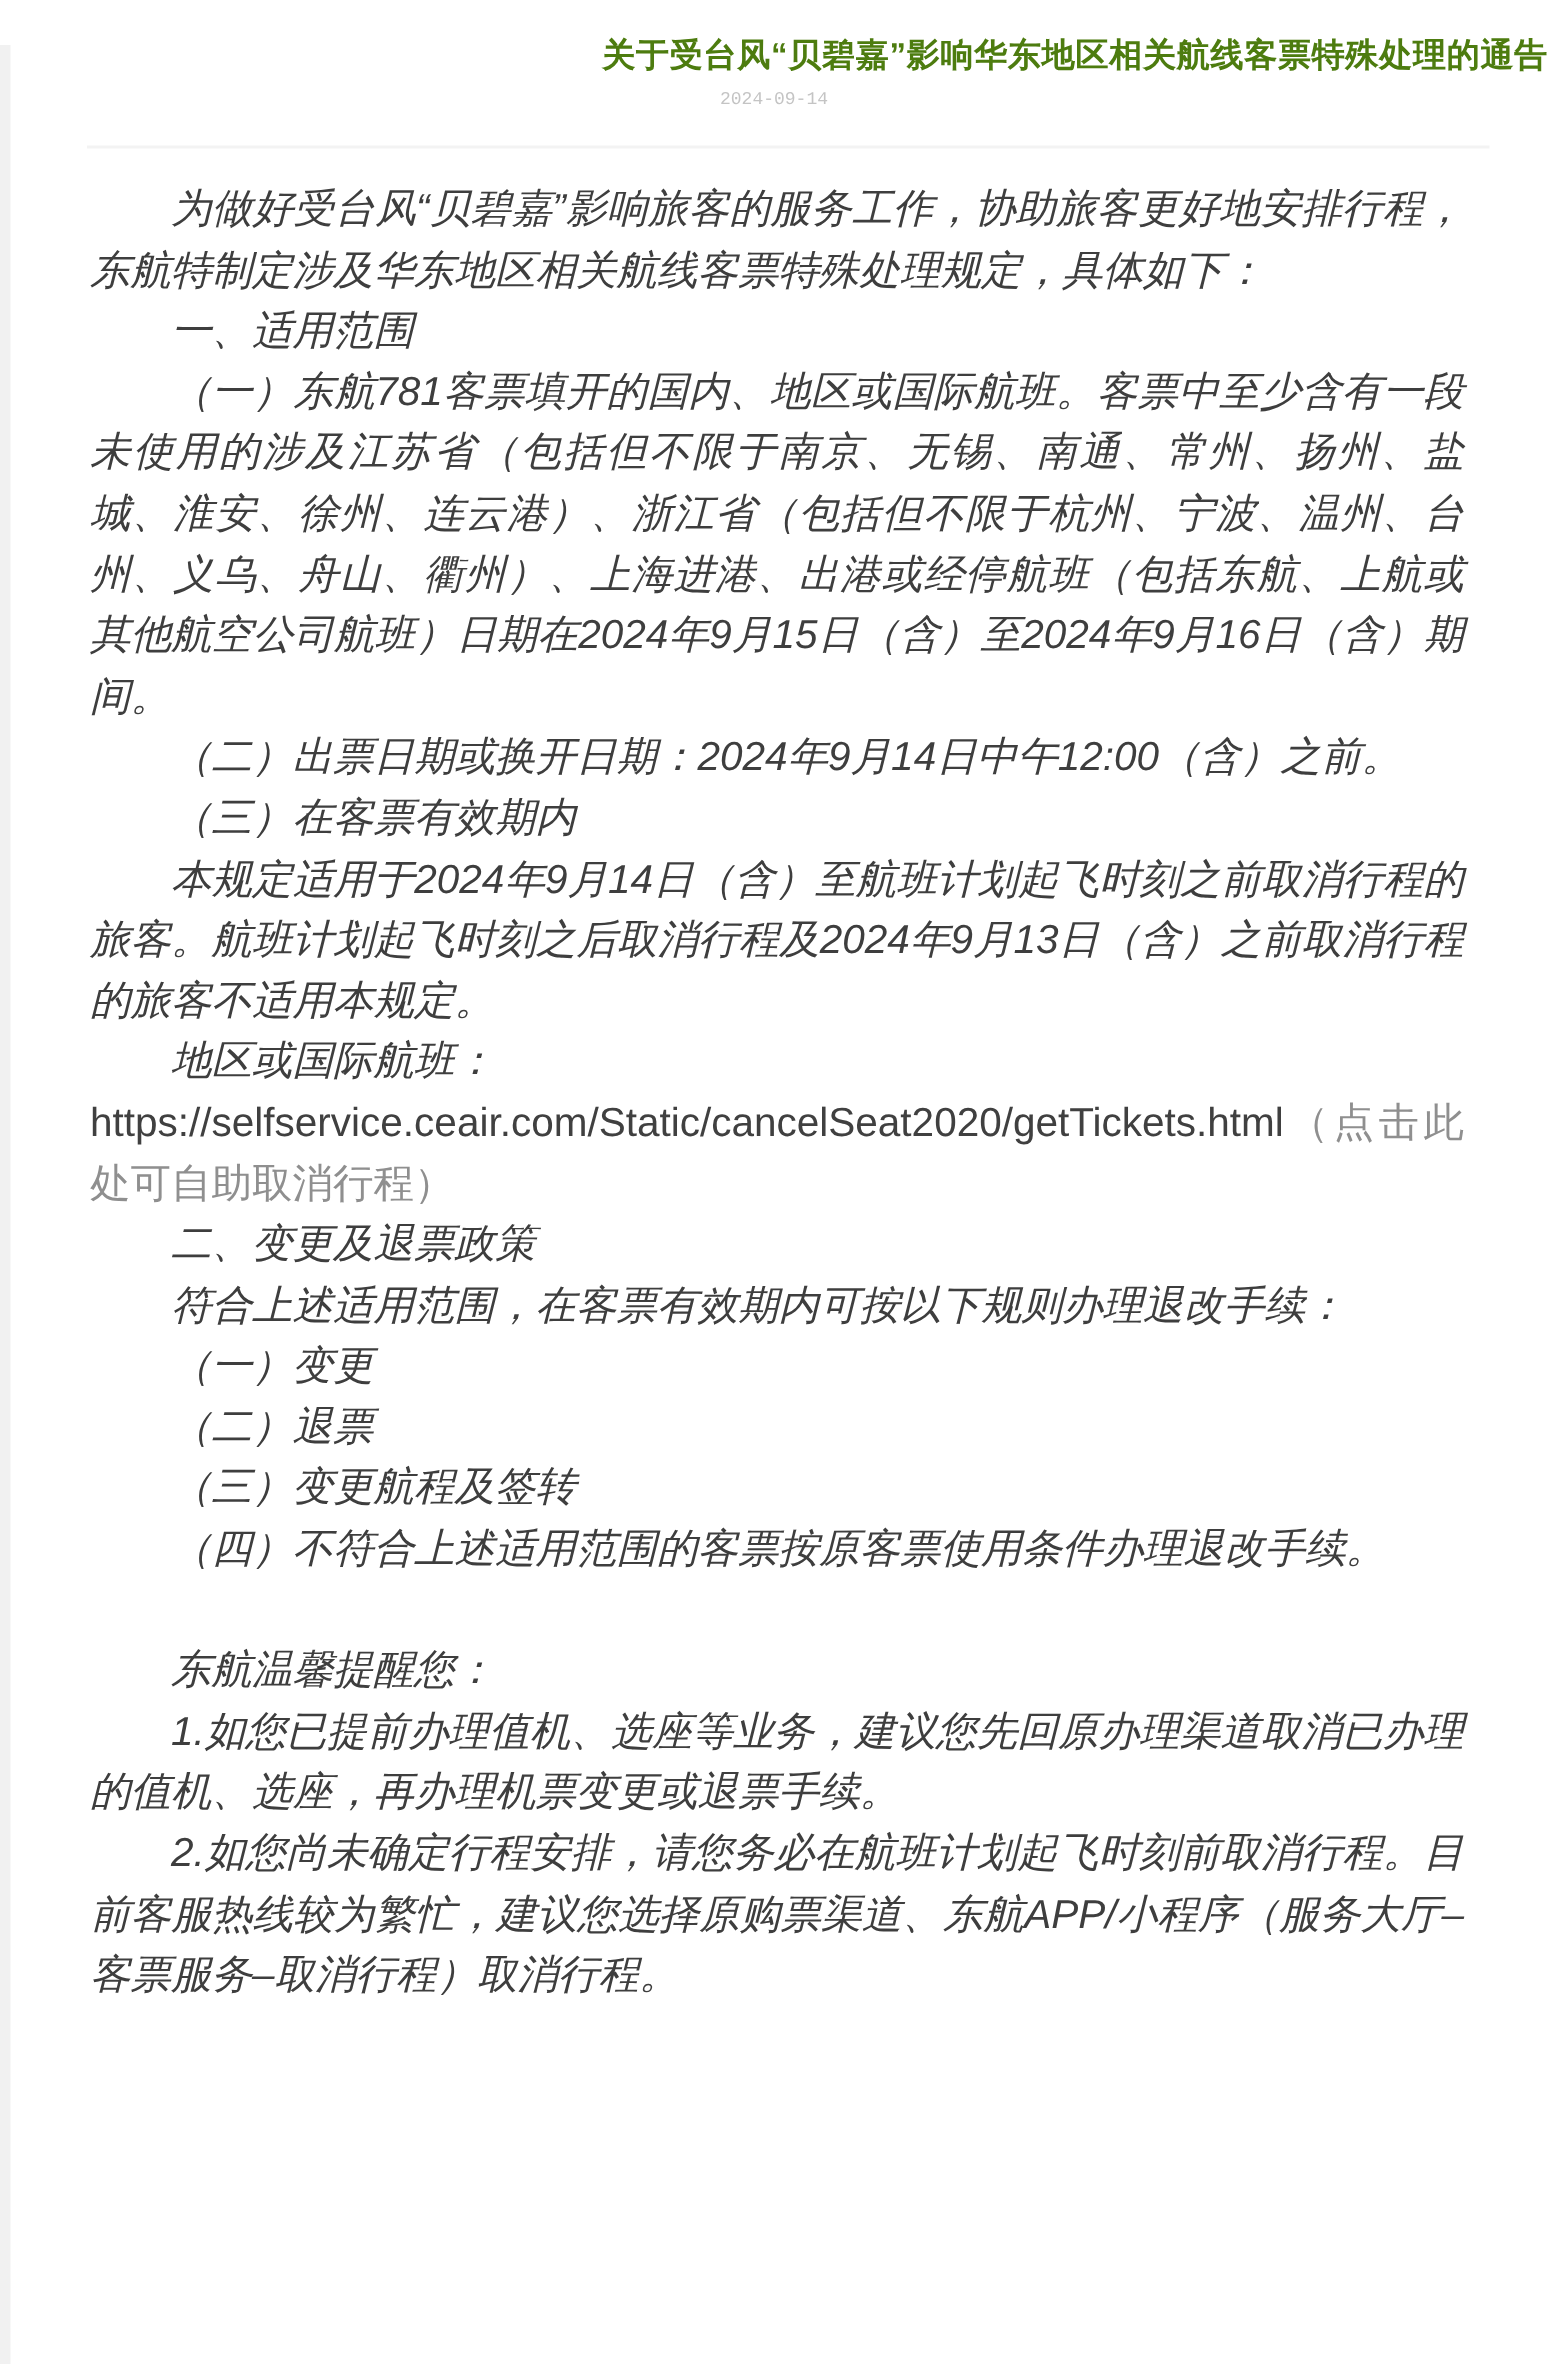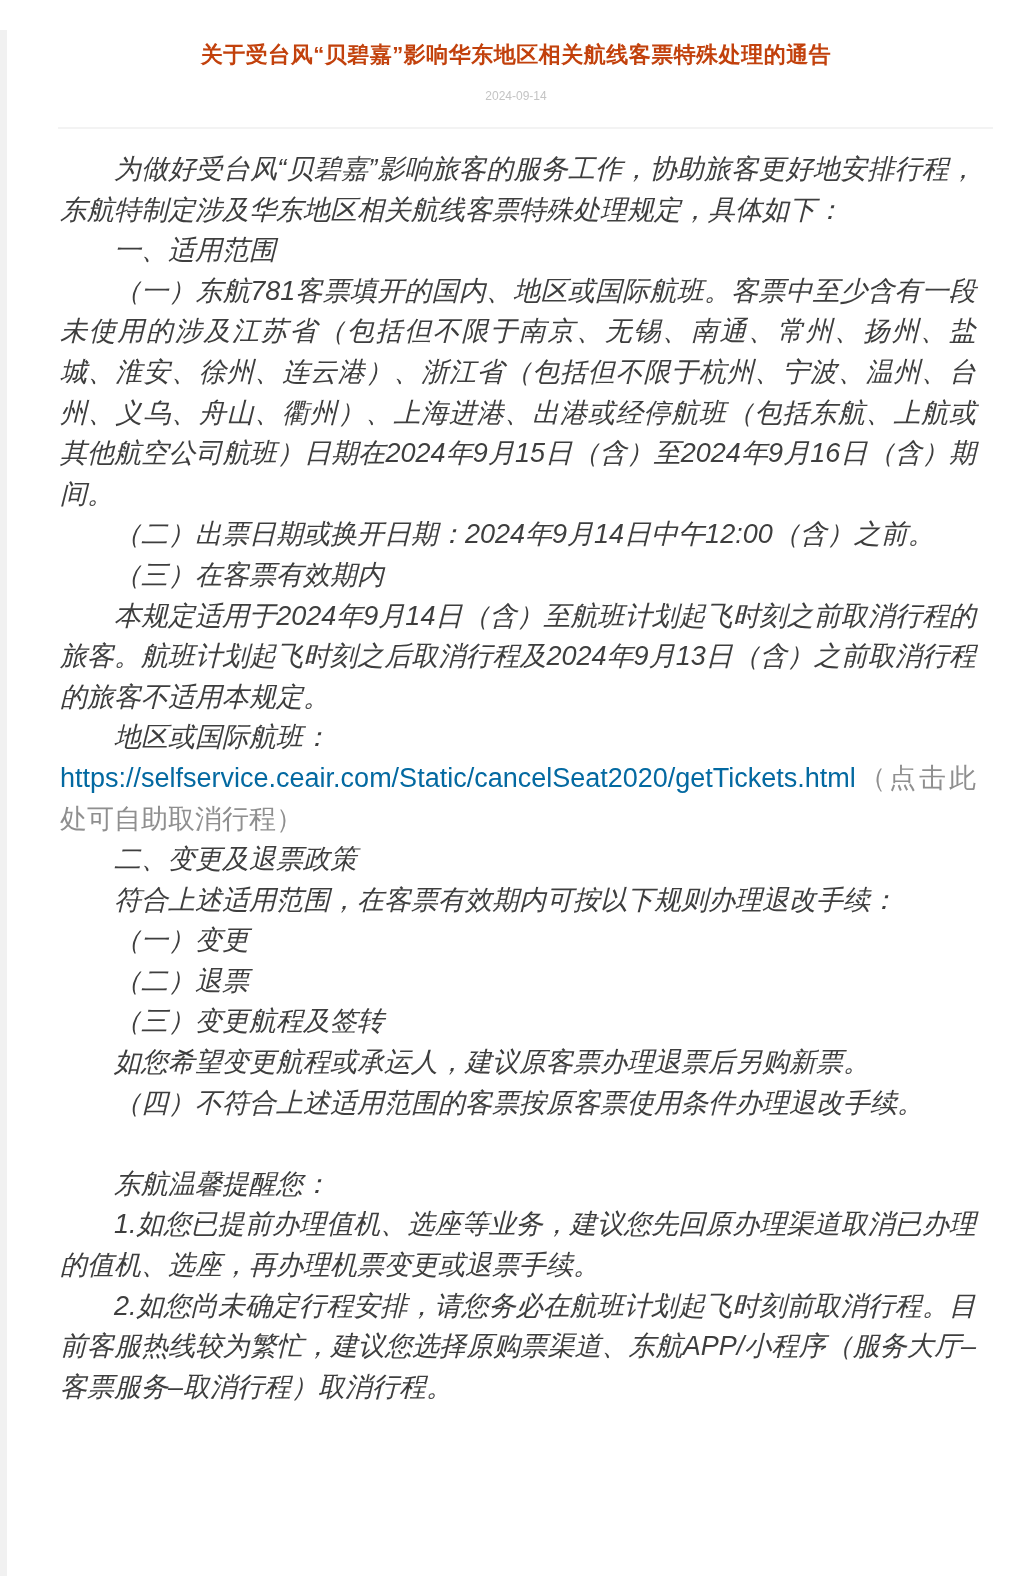--- a/index.html
+++ b/index.html
@@ -21,32 +21,34 @@
     top: 30px;
     bottom: 0;
     width: 7px;
     background: #f1f1f1;
   }
   header {
     text-align: center;
     padding-top: 22px;
   }
   .title {
-    margin: 18px;
+    margin: 0;
     font-size: 22px;
     line-height: 30px;
     font-weight: bold;
-    color: #c2410c;
+    color: #4d7c0f;
     letter-spacing: 0.5px;
+    text-align: right;
   }
   .date {
     margin-top: 6px;
     font-size: 12px;
     line-height: 16px;
     color: #c4c4c4;
+    font-family: Liberation Mono, monospace;
   }
   .divider {
     height: 2px;
     background: #f3f3f3;
     border: none;
     margin: 23px 39px 0 58px;
   }
   main {
     margin: 0 56px 0 60px;
     padding-top: 20px;
@@ -64,21 +66,21 @@
     font-style: italic;
   }
   main p.spacer {
     height: 40.6px;
   }
   .link-para {
     color: #8f8f8f;
     word-break: break-all;
   }
   .link-para a {
-    color: #0369a1;
+    color: #404040;
     text-decoration: none;
     cursor: pointer;
     margin-top: 45px;
   }
 </style>
 </head>
 <body>
 
 <div class="page">
   <div class="left-strip"></div>
@@ -97,20 +99,19 @@
       <p class="indent">（二）出票日期或换开日期：2024年9月14日中午12:00（含）之前。</p>
       <p class="indent">（三）在客票有效期内</p>
       <p class="indent">本规定适用于2024年9月14日（含）至航班计划起飞时刻之前取消行程的旅客。航班计划起飞时刻之后取消行程及2024年9月13日（含）之前取消行程的旅客不适用本规定。</p>
       <p class="indent">地区或国际航班：</p>
       <p class="link-para"><a>https://selfservice.ceair.com/Static/cancelSeat2020/getTickets.html</a><span>（点击此处可自助取消行程）</span></p>
       <p class="indent">二、变更及退票政策</p>
       <p class="indent">符合上述适用范围，在客票有效期内可按以下规则办理退改手续：</p>
       <p class="indent">（一）变更</p>
       <p class="indent">（二）退票</p>
       <p class="indent">（三）变更航程及签转</p>
-      <p class="indent">如您希望变更航程或承运人，建议原客票办理退票后另购新票。</p>
       <p class="indent">（四）不符合上述适用范围的客票按原客票使用条件办理退改手续。</p>
       <p class="spacer"></p>
       <p class="indent">东航温馨提醒您：</p>
       <p class="indent">1.如您已提前办理值机、选座等业务，建议您先回原办理渠道取消已办理的值机、选座，再办理机票变更或退票手续。</p>
       <p class="indent">2.如您尚未确定行程安排，请您务必在航班计划起飞时刻前取消行程。目前客服热线较为繁忙，建议您选择原购票渠道、东航APP/小程序（服务大厅–客票服务–取消行程）取消行程。</p>
     </main>
 </div>
 
 </body></html>

